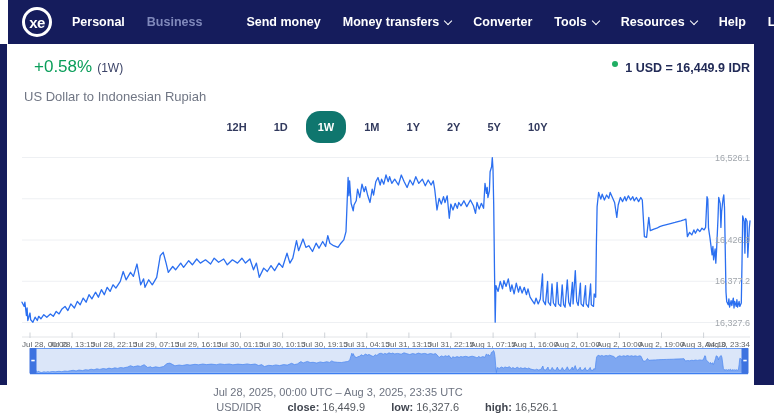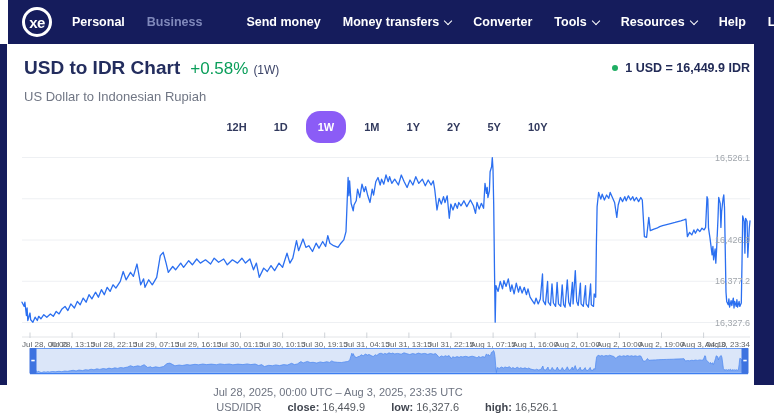--- a/index.html
+++ b/index.html
@@ -31,35 +31,35 @@
     border-right:1.6px solid currentColor;border-bottom:1.6px solid currentColor;
     transform:rotate(45deg);
   }
   .nav-right{margin-left:auto;display:flex;align-items:center;}
   
   .title-row{position:absolute;top:57px;left:24px;display:flex;align-items:baseline;}
   .page-title{font-size:19px;font-weight:700;color:#232d5e;}
   .change{font-size:17px;font-weight:500;color:#0a9e5a;margin-left:10px;}
   .period{font-size:12px;color:#3c4468;margin-left:5px;}
   .subtitle{position:absolute;top:89px;left:24px;font-size:13px;color:#707684;}
-  .rate-row{position:absolute;top:61px;right:24px;font-size:12.5px;display:flex;align-items:center;}
+  .rate-row{position:absolute;top:61px;right:24px;font-size:12.5px;display:flex;align-items:flex-start;}
   .green-dot{width:6px;height:6px;border-radius:50%;background:#1fae63;margin-right:7px;}
   .rate-main{font-weight:700;color:#222b57;}
   .rate-time{color:#6c7280;margin-left:6px;}
   
   .ranges{
     position:absolute;top:113px;left:0;width:774px;height:28px;
     display:flex;justify-content:center;align-items:center;gap:9px;
   }
   .range-btn{
     border:none;background:transparent;font-family:inherit;
     font-size:11px;font-weight:700;color:#323a5e;
     padding:6px 9px;border-radius:14px;cursor:pointer;
   }
-  .range-btn.selected{background:#8b5cf6;color:#fff;padding:10px 12px;}
+  .range-btn.selected{background:#0f766e;color:#fff;padding:10px 12px;}
   
   #main-chart{position:absolute;left:0;top:147px;}
   #nav-chart{position:absolute;left:0;top:348px;}
   
   .footer-range{position:absolute;top:386px;left:0;width:676px;text-align:center;
     font-size:11px;color:#6d7380;}
   .footer-ohlc{position:absolute;top:401px;left:0;width:774px;text-align:center;
     font-size:11px;color:#6d7380;}
   .footer-ohlc .lbl{font-weight:700;color:#40454f;margin-left:23px;}
   .footer-ohlc .val{color:#55595f;margin-left:3px;}
@@ -91,21 +91,20 @@
     <span class="chev"></span>
   </div>
   <div class="nav-right">
     <div class="navitem">Help</div>
     <div class="navitem">Login</div>
 
   </div>
 </div>
 
 <div class="title-row">
-  <span class="page-title">USD to IDR Chart</span>
   <span class="change">+0.58%</span>
   <span class="period">(1W)</span>
 </div>
 <div class="subtitle">US Dollar to Indonesian Rupiah</div>
 <div class="rate-row">
   <span class="green-dot"></span>
   <span class="rate-main">1 USD = 16,449.9 IDR</span>
 </div>
 
 <div class="ranges">

